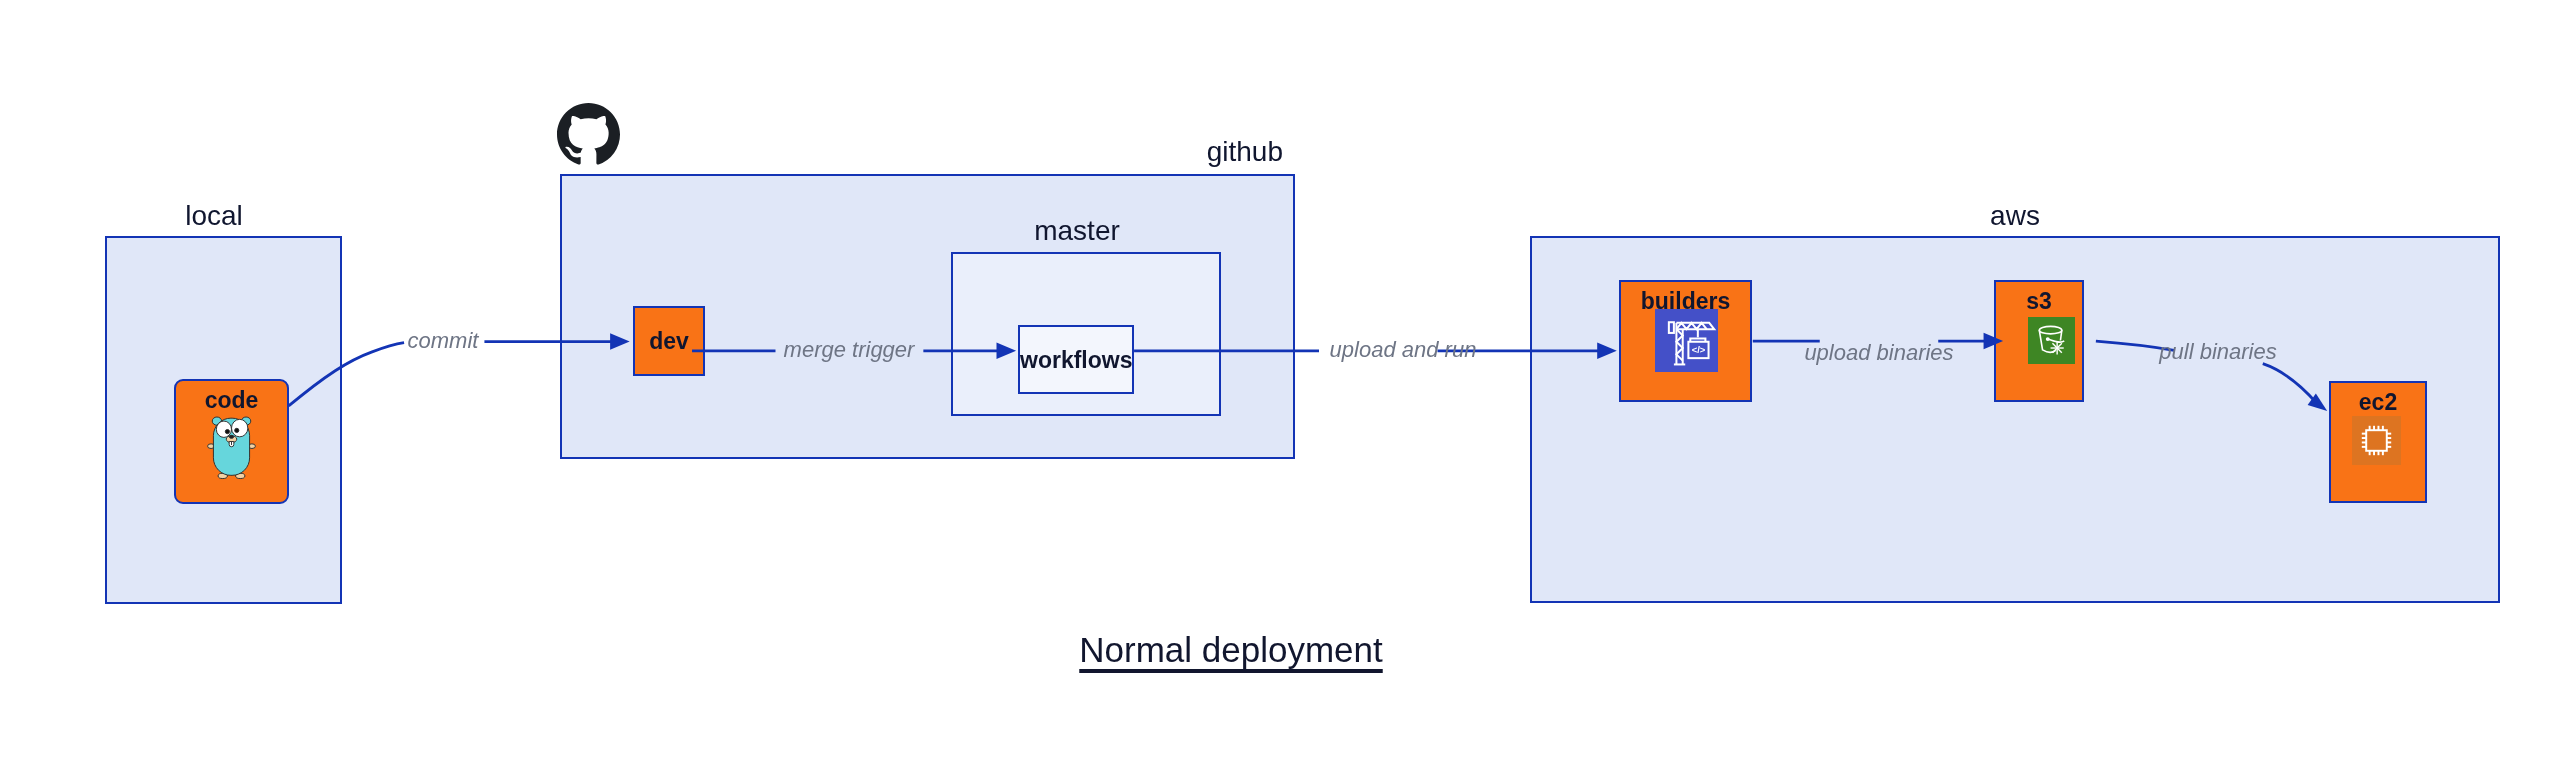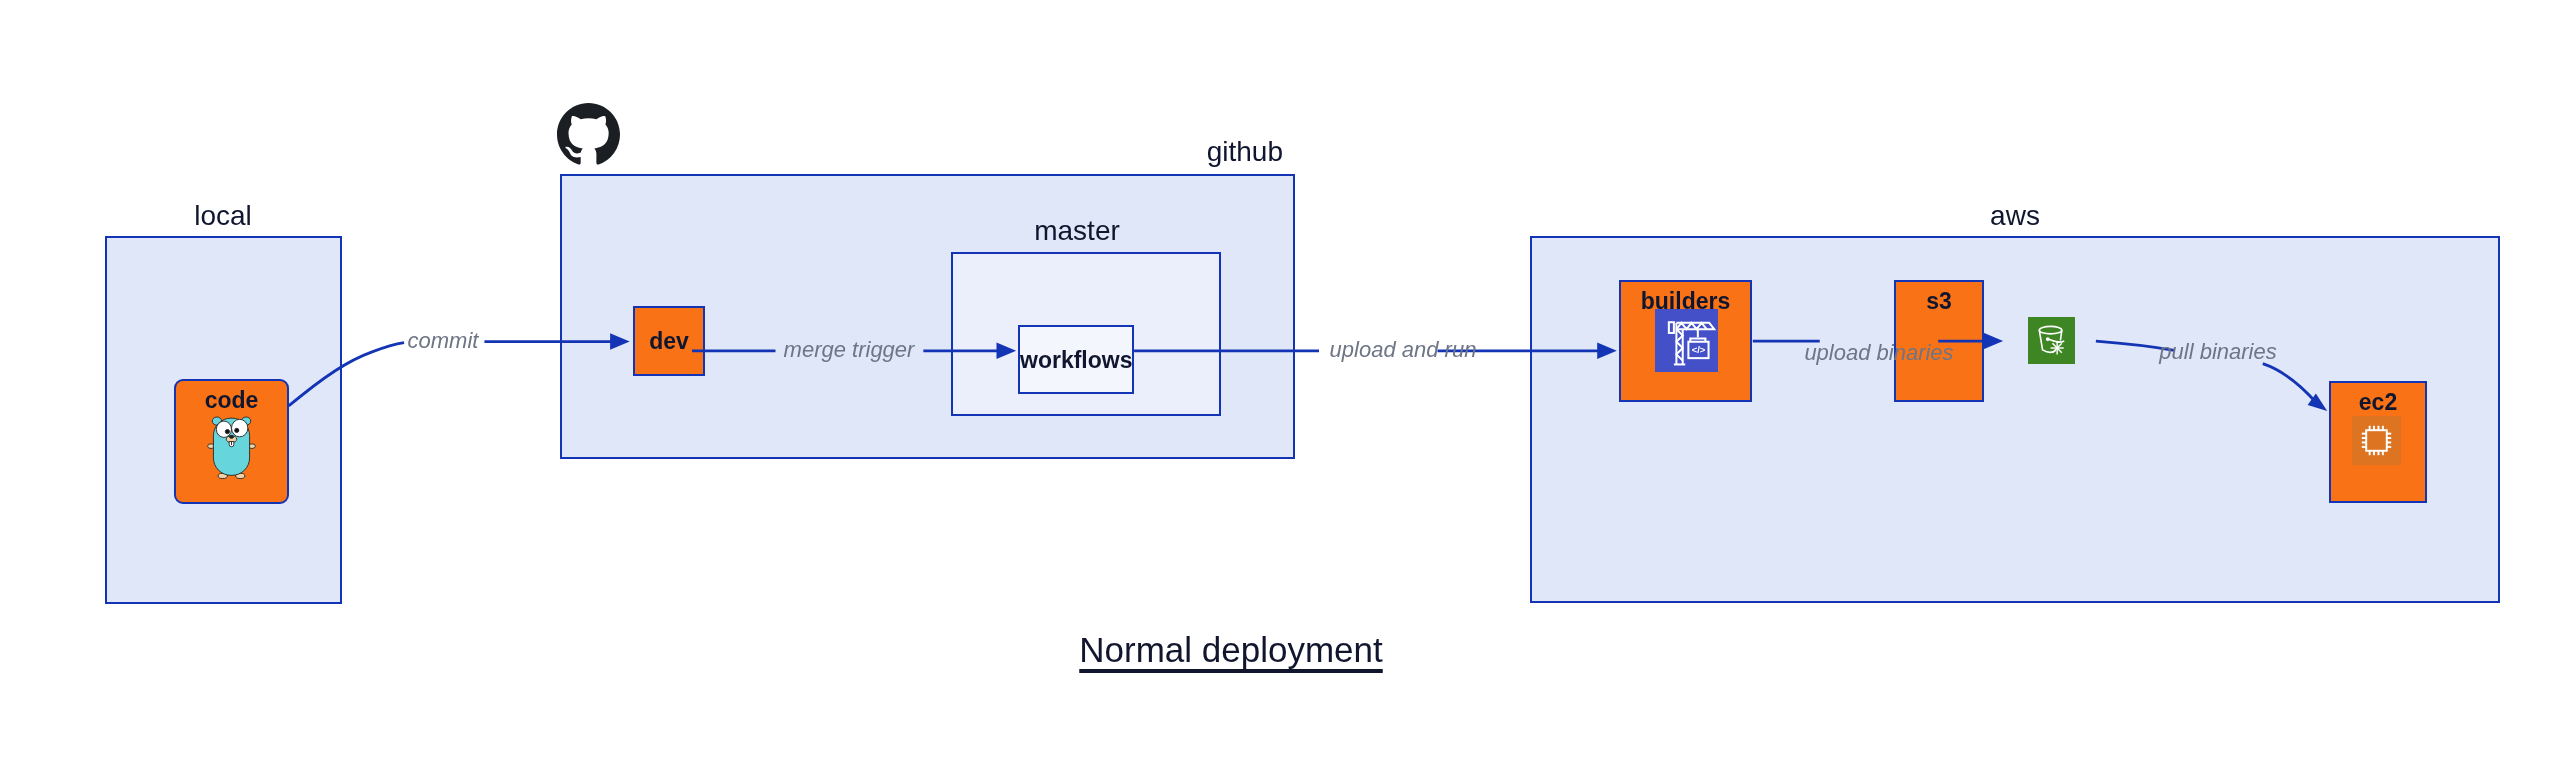--- a/index.html
+++ b/index.html
@@ -25,21 +25,21 @@
 </head>
 <body>
 
 <div id="canvas">
 
   <div class="group" style="left:105px;top:236px;width:237px;height:368px;"></div>
   <div class="group" style="left:560px;top:174px;width:735px;height:285px;"></div>
   <div class="group nested" style="left:951px;top:252px;width:270px;height:164px;"></div>
   <div class="group" style="left:1530px;top:236px;width:970px;height:367px;"></div>
 
-  <div class="glabel" style="left:223px;top:202px;transform:translateX(-50%);">local</div>
+  <div class="glabel" style="left:214px;top:202px;transform:translateX(-50%);">local</div>
   <div class="glabel" style="left:1283px;top:138px;transform:translateX(-100%);">github</div>
   <div class="glabel" style="left:1077px;top:217px;transform:translateX(-50%);">master</div>
   <div class="glabel" style="left:2015px;top:202px;transform:translateX(-50%);">aws</div>
 
   <div class="icon" style="left:557px;top:103px;width:63px;height:63px;">
     <svg width="63" height="63" viewBox="0 0 16 16">
       <path fill="#1b1f24" d="M8 0C3.58 0 0 3.58 0 8c0 3.54 2.29 6.53 5.47 7.59.4.07.55-.17.55-.38 0-.19-.01-.82-.01-1.49-2.01.37-2.53-.49-2.69-.94-.09-.23-.48-.94-.82-1.13-.28-.15-.68-.52-.01-.53.63-.01 1.08.58 1.23.82.72 1.21 1.87.87 2.33.66.07-.52.28-.87.51-1.07-1.78-.2-3.64-.89-3.64-3.95 0-.87.31-1.59.82-2.15-.08-.2-.36-1.02.08-2.12 0 0 .67-.21 2.2.82.64-.18 1.32-.27 2-.27.68 0 1.36.09 2 .27 1.53-1.04 2.2-.82 2.2-.82.44 1.1.16 1.92.08 2.12.51.56.82 1.27.82 2.15 0 3.07-1.87 3.75-3.65 3.95.29.25.54.73.54 1.48 0 1.07-.01 1.93-.01 2.2 0 .21.15.46.55.38A8.01 8.01 0 0 0 16 8c0-4.42-3.58-8-8-8z"></path>
     </svg>
   </div>
 
@@ -91,21 +91,21 @@
         <polyline points="34,32 44,42 34,52 44,62 34,72 44,82"></polyline>
         <line x1="30" y1="88" x2="48" y2="88"></line>
         <line x1="68" y1="32" x2="68" y2="45"></line>
         <polyline points="56,52 56,47 80,47 80,52"></polyline>
         <rect x="53" y="52" width="32" height="26"></rect>
       </g>
       <text x="69" y="70" fill="#ffffff" font-size="15" font-weight="bold" font-family="Liberation Sans, sans-serif" text-anchor="middle">&lt;/&gt;</text>
     </svg>
   </div>
 
-  <div class="node" style="left:1894px;top:280px;width:90px;height:122px;">
+  <div class="node" style="left:1994px;top:280px;width:90px;height:122px;">
     <div class="nlabel top">s3</div>
   </div>
   <div class="icon" style="left:2028px;top:317px;width:47px;height:47px;">
     <svg width="47" height="47" viewBox="0 0 100 100">
       <rect x="0" y="0" width="100" height="100" fill="#3e8624"></rect>
       <g stroke="#ffffff" stroke-width="3.4" fill="none">
         <ellipse cx="48" cy="28" rx="24" ry="8"></ellipse>
         <path d="M24 28 L31 70 Q48 80 59 71"></path>
         <path d="M72 28 L69 50"></path>
         <path d="M42 47 C56 52 70 57 77 51"></path>

